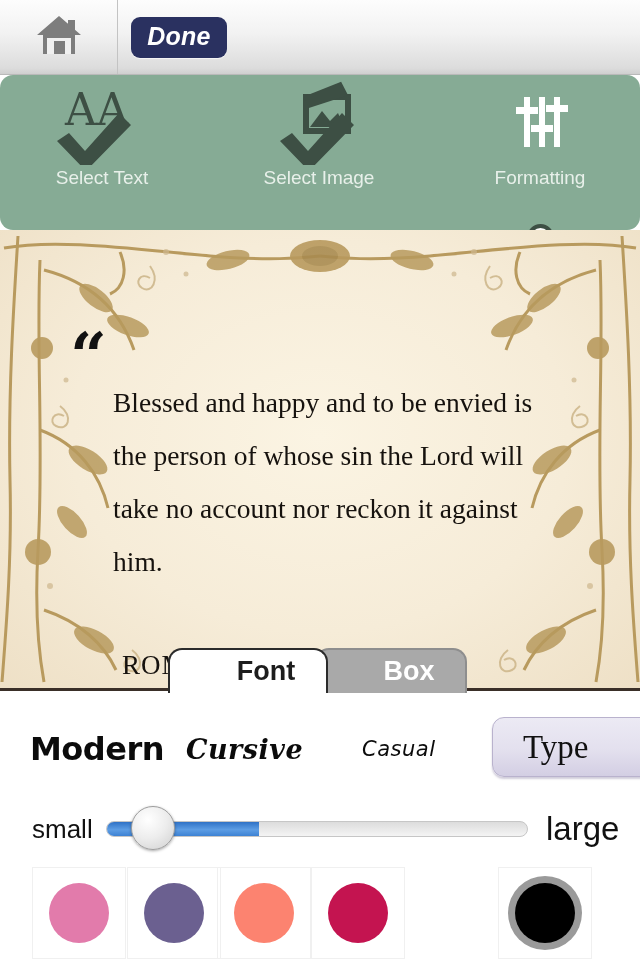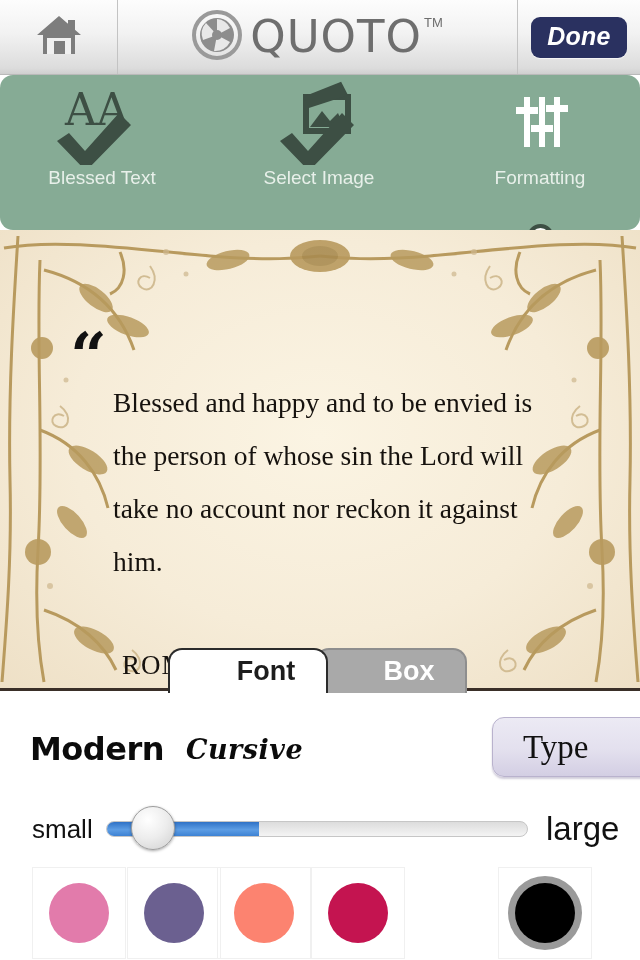--- a/index.html
+++ b/index.html
@@ -183,52 +183,36 @@
     <div class="home-cell">
       <span>
         <svg width="48" height="44" viewBox="0 0 48 44">
           <path d="M24 3 L2 22 L8 22 L8 41 L40 41 L40 22 L46 22 Z" fill="#7d7d7d"></path>
           <rect x="33" y="7" width="7" height="11" fill="#7d7d7d"></rect>
           <rect x="12" y="25" width="24" height="16" fill="#f0f0f0"></rect>
           <rect x="19" y="28" width="11" height="13" fill="#7d7d7d"></rect>
         </svg>
       </span>
     </div>
-    <div class="logo-cell">
-      <span>
-        <svg width="50" height="50" viewBox="0 0 50 50">
-          <circle cx="25" cy="25" r="23" fill="none" stroke="#9a9a9a" stroke-width="4"></circle>
-          <circle cx="25" cy="25" r="17" fill="#8d8d8d"></circle>
-          <path d="M25 25 L25 9 A16 16 0 0 1 38 18 Z" fill="#e8e8e8"></path>
-          <path d="M25 25 L38 32 A16 16 0 0 1 22 41 Z" fill="#e8e8e8"></path>
-          <path d="M25 25 L11 30 A16 16 0 0 1 14 13 Z" fill="#e8e8e8"></path>
-          <circle cx="25" cy="25" r="5" fill="#8d8d8d"></circle>
-        </svg>
-      </span>
-      <span class="brand-wrap">
-        <span class="brand-text">QUOTO</span>
-        <span class="brand-tm">TM</span>
-      </span>
-    </div>
     <div class="done-cell">
       <button class="done-btn">Done</button>
     </div>
   </div>
 
   <div class="stepbar">
     <div class="step-track"></div>
 
     <div class="step step-1">
       <div class="step-icon">
         <svg width="110" height="90" viewBox="0 0 110 90">
           <text x="18" y="50" font-family="DejaVu Serif, serif" font-size="44" fill="#3d4f44">AA</text>
           <path d="M22 58 L38 76 L72 38 L84 50 L39 96 L10 66 Z" fill="#3d4f44"></path>
         </svg>
       </div>
-      <div class="step-label">Blessed Text</div>
+      <div class="step-label">Select Text</div>
     </div>
 
     <div class="step step-3">
       <div class="step-icon">
         <svg width="110" height="90" viewBox="0 0 110 90">
           <rect x="39" y="22" width="6" height="50" fill="#ffffff"></rect>
           <rect x="31" y="32" width="22" height="7" fill="#ffffff"></rect>
           <rect x="54" y="22" width="6" height="50" fill="#ffffff"></rect>
           <rect x="46" y="50" width="22" height="7" fill="#ffffff"></rect>
           <rect x="69" y="22" width="6" height="50" fill="#ffffff"></rect>
@@ -321,20 +305,21 @@
   <div class="tabs">
     <div class="tab tab-box">Box</div>
     <div class="tab tab-font">Font</div>
   </div>
 
   <div class="panel">
 
     <div class="font-row">
       <div class="font-opt opt-modern">Modern</div>
       <div class="font-opt opt-cursive">Cursive</div>
+      <div class="font-opt opt-casual">Casual</div>
       <div class="type-btn">Type</div>
     </div>
 
     <div class="slider-row">
       <div class="sl-label sl-small">small</div>
       <div class="sl-track">
         <div class="sl-fill" style="width: 152px;"></div>
       </div>
       <div class="sl-thumb"></div>
       <div class="sl-label sl-large">large</div>

